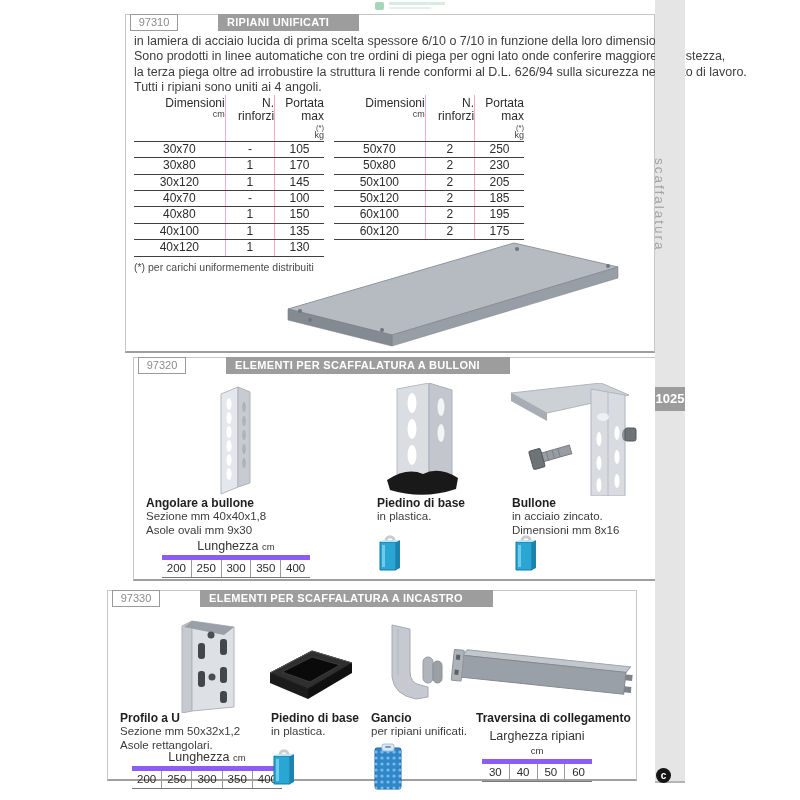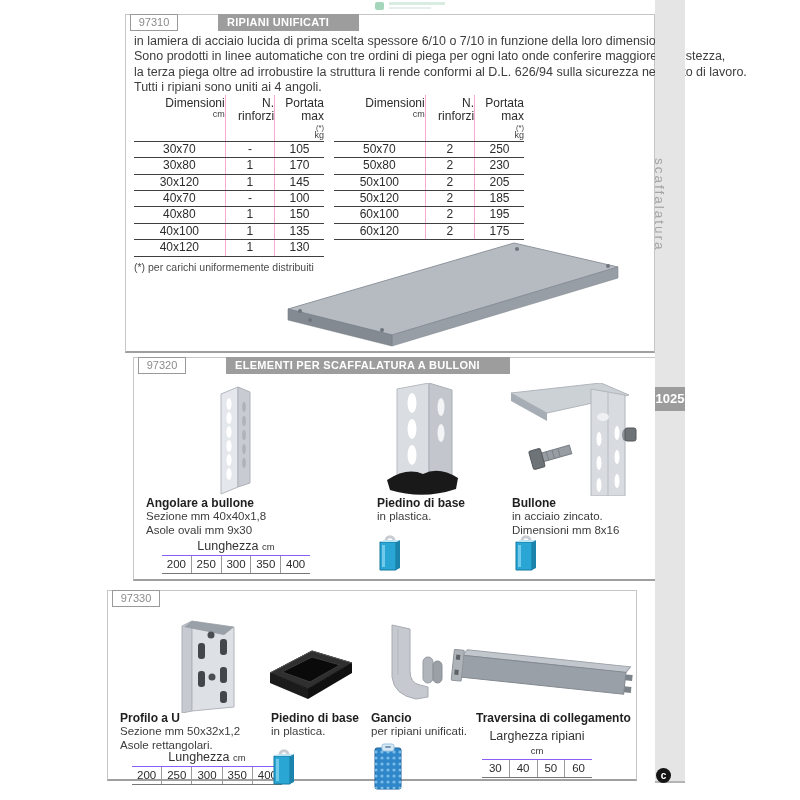--- a/index.html
+++ b/index.html
@@ -34,21 +34,21 @@
   .spec-table th .tiny{font-size:7.5px;line-height:7px;}
   .footnote{position:absolute;left:8px;top:246px;font-size:10.5px;color:#4a4a4a;}
 
   
   .prod{position:absolute;white-space:nowrap;}
   .prod-name{font-weight:bold;font-size:12px;color:#1f1f1f;line-height:14px;}
   .spec-line{font-size:11.5px;color:#3c3c3c;line-height:13.6px;}
   .size-table{position:absolute;font-size:11.5px;color:#2c2c2c;}
   .size-label{text-align:center;font-size:12.5px;color:#333;padding-bottom:2px;}
   .size-label .unit{font-size:9.5px;}
-  .size-cells{display:flex;border-top:1px solid #8b5cf6;border-bottom:1px solid #777;}
+  .size-cells{display:flex;border-top:5px solid #8b5cf6;border-bottom:1px solid #777;}
   .size-cell{flex:1;text-align:center;padding:2px 0 3px;border-left:1px solid #9a9a9a;}
   .size-cell:first-child{border-left:none;}
   .img{position:absolute;}
   .pack{position:absolute;}
 
   
   #strip{position:absolute;left:655px;top:0;width:30px;height:781px;background:#e5e5e5;border-bottom:2px solid #b5b5b5;}
   #strip-label{position:absolute;left:667px;top:158px;font-size:13.5px;letter-spacing:2px;color:#a4a4a4;
                transform:rotate(90deg);transform-origin:0 0;white-space:nowrap;}
   #page-badge{position:absolute;left:655px;top:387px;width:30px;height:24px;background:#9c9c9c;color:#fff;
@@ -302,20 +302,21 @@
       <polygon points="3,10 19,10 19,38 3,38" fill="#29a6d3" stroke="#1478a2"></polygon>
       <polygon points="19,10 23,8 23,36 19,38" fill="#1c83ad"></polygon>
       <polygon points="3,10 7,8 23,8 19,10" fill="#bfe4f2"></polygon>
       <rect x="5" y="13" width="3" height="22" fill="#7ed0ec" opacity="0.85"></rect>
     </svg>
   </div>
 
   <div id="sec3" class="section">
     <div class="sec-header">
       <div class="code-box">97330</div>
+      <div class="title-bar">ELEMENTI PER SCAFFALATURA A INCASTRO</div>
     </div>
 
     <svg class="img" style="left:68px;top:20px;" width="74" height="102" viewBox="0 0 74 102">
       <polygon points="6,15 16,10 16,100 6,102" fill="#c6cad0" stroke="#aab0b6"></polygon>
       <polygon points="16,10 58,16 58,96 16,100" fill="#dde0e4" stroke="#b1b6bc"></polygon>
       <polygon points="16,10 58,16 48,24 8,16" fill="#9aa0a7"></polygon>
       <rect x="22" y="32" width="7" height="16" rx="3" fill="#43474c"></rect>
       <rect x="22" y="60" width="7" height="16" rx="3" fill="#43474c"></rect>
       <rect x="44" y="28" width="7" height="16" rx="3" fill="#43474c"></rect>
       <rect x="44" y="56" width="7" height="16" rx="3" fill="#43474c"></rect>

